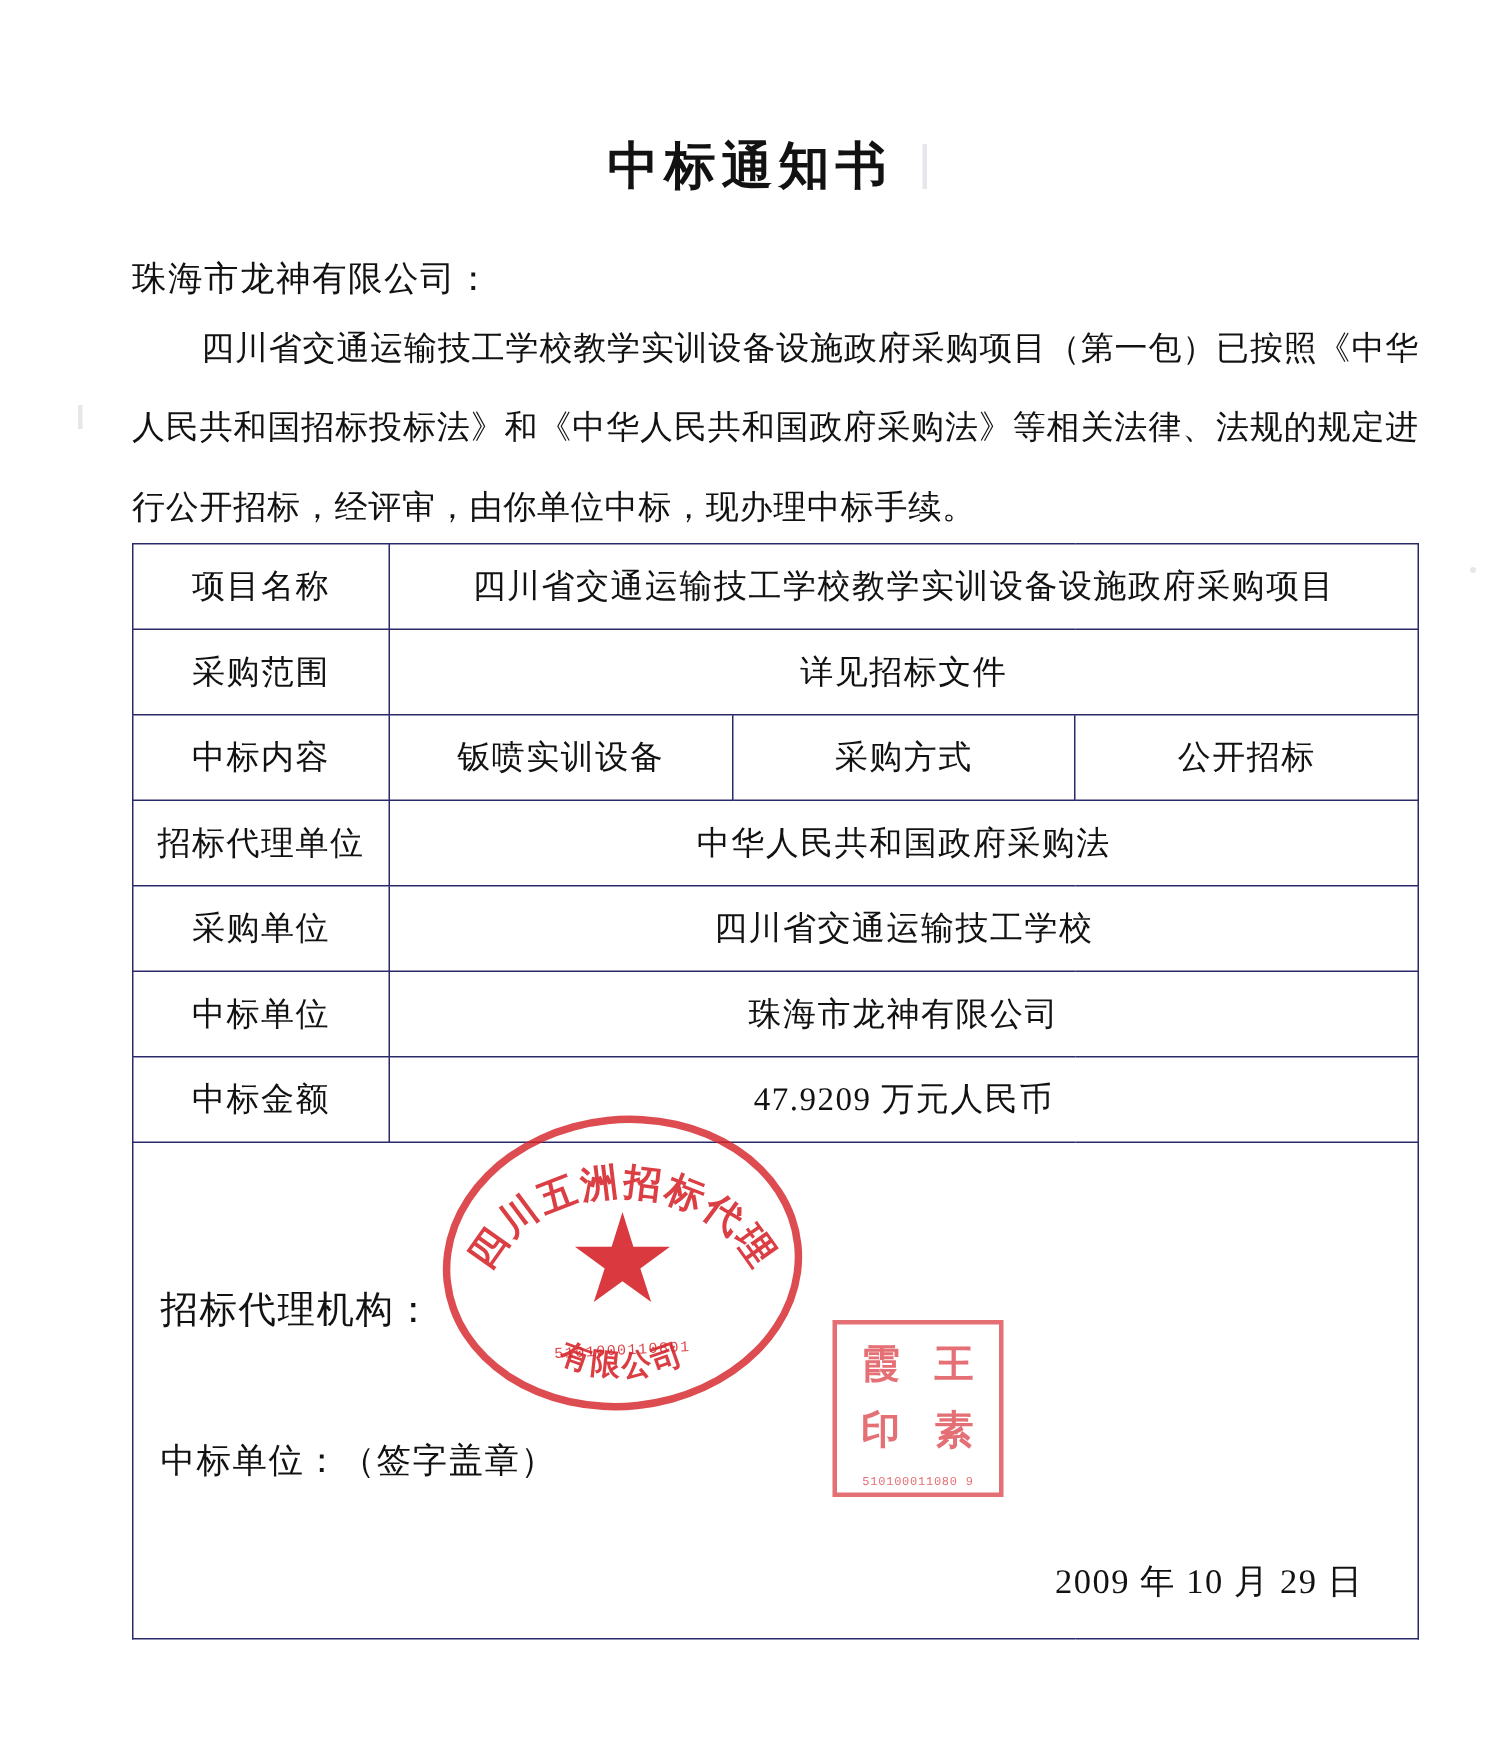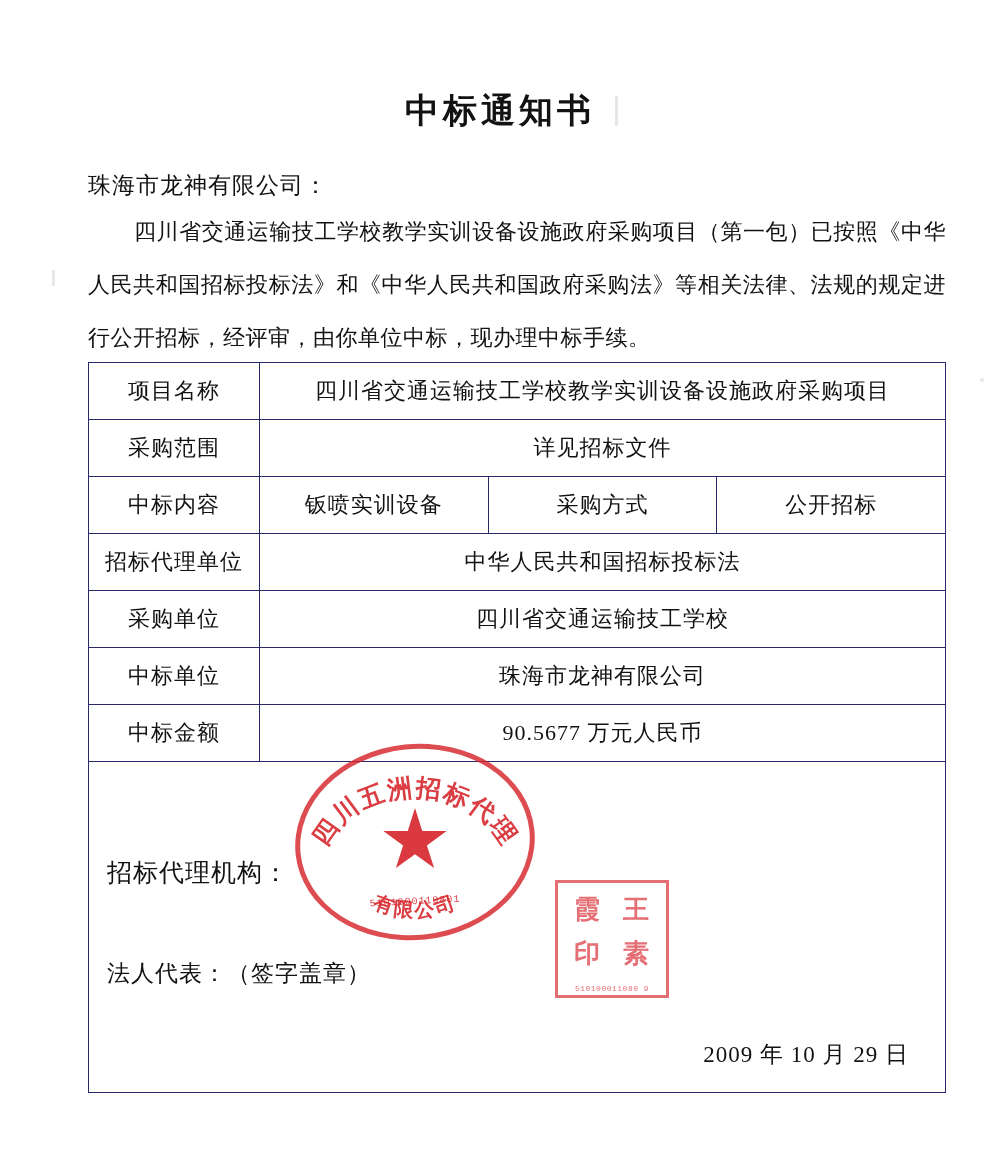--- a/index.html
+++ b/index.html
@@ -228,39 +228,39 @@
         <td colspan="3">详见招标文件</td>
       </tr>
       <tr>
         <td class="label">中标内容</td>
         <td>钣喷实训设备</td>
         <td class="mid-label">采购方式</td>
         <td class="mid-val">公开招标</td>
       </tr>
       <tr>
         <td class="label">招标代理单位</td>
-        <td colspan="3">中华人民共和国招标投标法</td>
+        <td colspan="3">中华人民共和国政府采购法</td>
       </tr>
       <tr>
         <td class="label">采购单位</td>
         <td colspan="3">四川省交通运输技工学校</td>
       </tr>
       <tr>
         <td class="label">中标单位</td>
         <td colspan="3">珠海市龙神有限公司</td>
       </tr>
       <tr>
         <td class="label">中标金额</td>
-        <td colspan="3">90.5677 万元人民币</td>
+        <td colspan="3">47.9209 万元人民币</td>
       </tr>
       <tr>
         <td class="sig-cell" colspan="4">
 
           <div class="sig-agency">招标代理机构：</div>
-          <div class="sig-legal">法人代表：（签字盖章）</div>
+          <div class="sig-legal">中标单位：（签字盖章）</div>
           <div class="sig-date">2009 年 10 月 29 日</div>
 
           <div class="seal-round">
             <div class="ring"></div>
             <svg class="seal-top-text" viewBox="0 0 240 196">
               <defs>
                 <path id="arcTop" d="M 26 118 A 96 82 0 0 1 214 118"></path>
                 <path id="arcBot" d="M 40 126 A 86 74 0 0 0 200 126"></path>
               </defs>
               <text>

